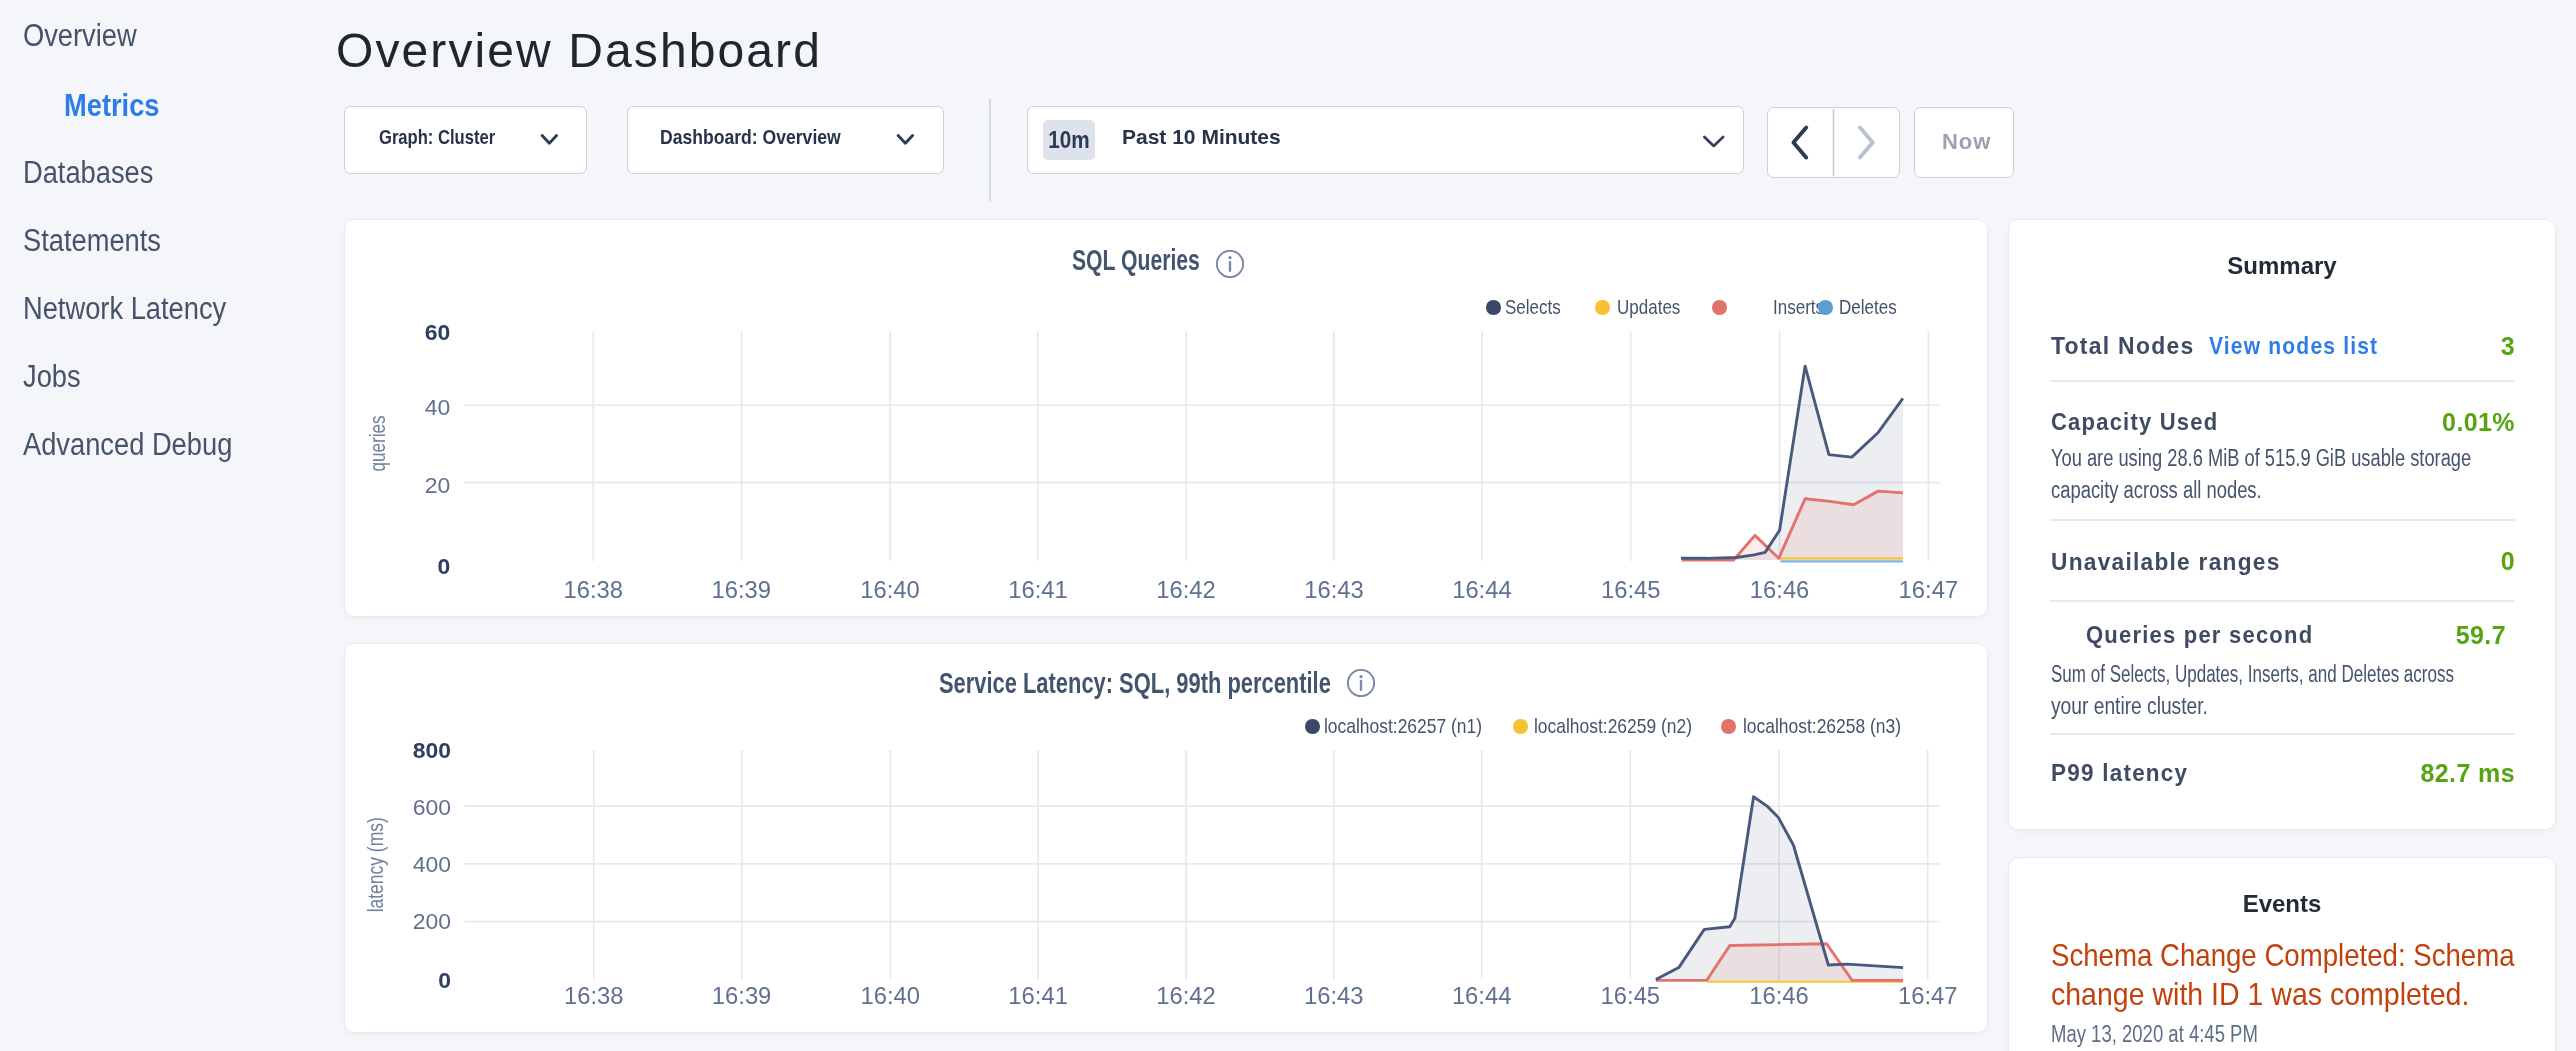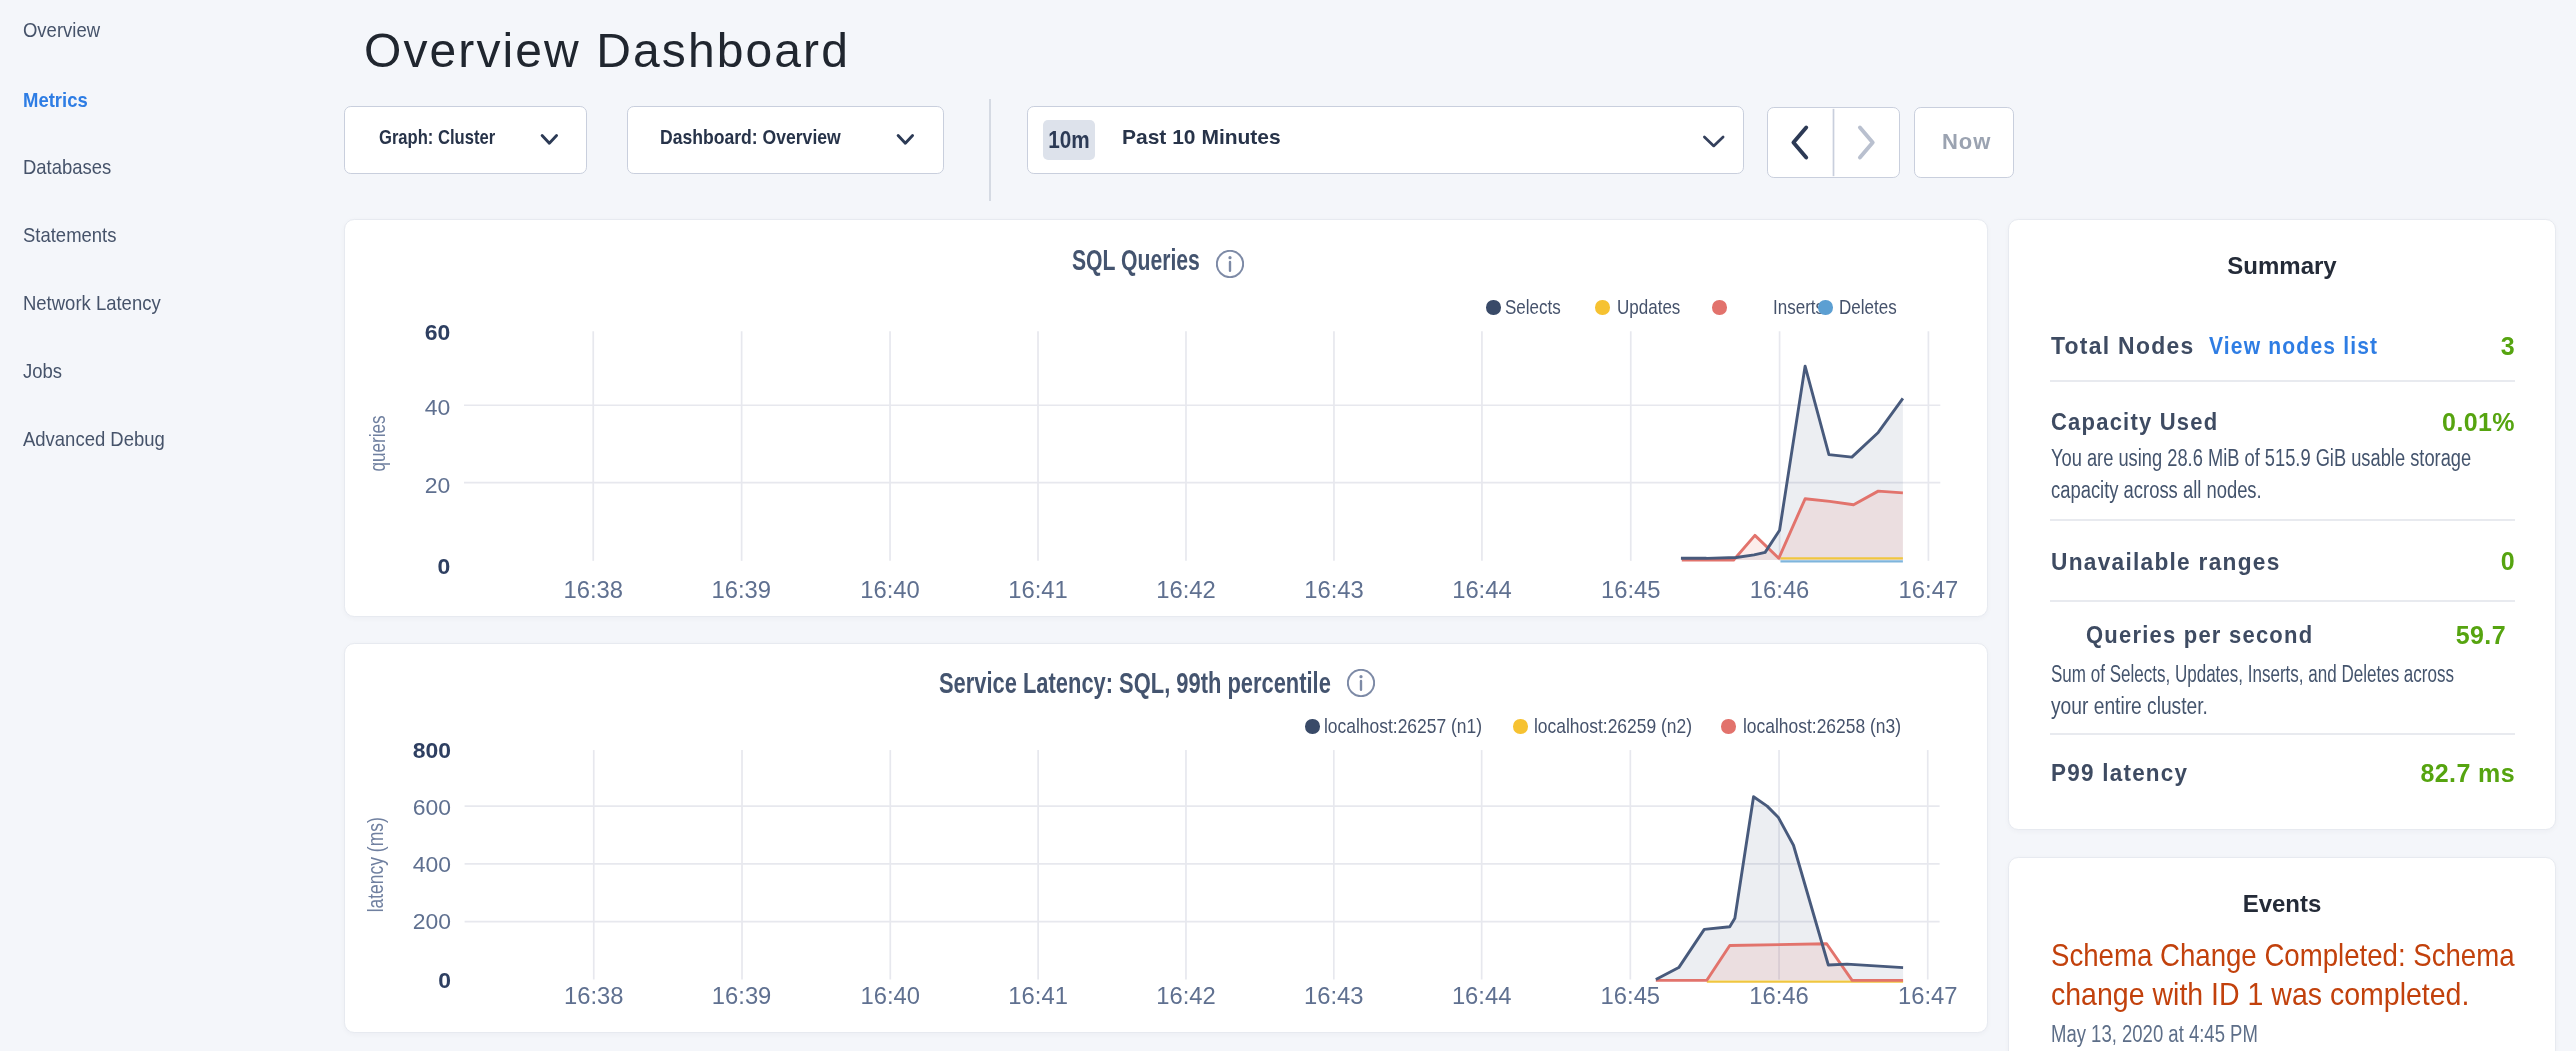--- a/index.html
+++ b/index.html
@@ -1,43 +1,43 @@
 <!DOCTYPE html>
 <html style="font-size:13.6px"><head>
 <meta charset="utf-8">
 <style>
   * { margin:0; padding:0; box-sizing:border-box; }
   html,body { width:2576px; height:1051px; overflow:hidden; }
   body { background:#f4f6fa; font-family:"Liberation Sans", sans-serif; position:relative; }
   .abs { position:absolute; }
   .sq { display:inline-block; transform-origin:0 50%; white-space:nowrap; }
   .card { position:absolute; background:#fff; border:1.7px solid #e7eaf0; border-radius:10.2px; box-shadow:0 1.7px 5.1px rgba(30,40,60,0.03); }
-  .nav { position:absolute; left:23px; font-size:21px; color:#46536a; }
+  .nav { position:absolute; left:23px; font-size:31px; color:#46536a; }
   .btn { position:absolute; background:#fff; border:1.7px solid #c9cfdd; border-radius:6.8px; }
   .btnlabel { position:absolute; font-size:21px; font-weight:bold; color:#273349; white-space:nowrap; }
   .sumlabel { position:absolute; font-size:23.4px; font-weight:bold; color:#3e4b62; letter-spacing:1.3px; white-space:nowrap; }
   .green { position:absolute; color:#56a410; font-weight:bold; font-size:25px; letter-spacing:0.4px; white-space:nowrap; }
   .subtext { position:absolute; font-size:23px; color:#44546d; line-height:35px; }
   .divider { position:absolute; height:1.7px; background:#e8eaef; left:2050px; width:465px; }
   .ldot { position:absolute; width:14.5px; height:14.5px; border-radius:50%; }
   .ltext { position:absolute; font-size:21px; color:#45526b; white-space:nowrap; }
   .ctitle { position:absolute; font-size:29px; font-weight:bold; color:#44546f; white-space:nowrap; }
 </style>
 </head>
 <body>
 
 <div class="nav" style="top:18px;"><span class="sq" style="transform:scaleX(0.88);">Overview</span></div>
-<div class="nav" style="top:88px; color:#2e7de4; font-weight:bold;"><span class="sq" style="transform:scaleX(0.88);">Metrics</span></div>
+<div class="nav" style="top:88px; color:#2e7de4; font-weight:bold;margin-left:41px;"><span class="sq" style="transform:scaleX(0.88);">Metrics</span></div>
 <div class="nav" style="top:155px;"><span class="sq" style="transform:scaleX(0.88);">Databases</span></div>
 <div class="nav" style="top:223px;"><span class="sq" style="transform:scaleX(0.88);">Statements</span></div>
 <div class="nav" style="top:291px;"><span class="sq" style="transform:scaleX(0.88);">Network Latency</span></div>
 <div class="nav" style="top:359px;"><span class="sq" style="transform:scaleX(0.88);">Jobs</span></div>
 <div class="nav" style="top:427px;"><span class="sq" style="transform:scaleX(0.88);">Advanced Debug</span></div>
 
-<div class="abs" style="left:364px; top:23px; font-size:48px; color:#20262f; letter-spacing:2.1px; white-space:nowrap;">Overview Dashboard</div>
+<div class="abs" style="left:336px; top:23px; font-size:48px; color:#20262f; letter-spacing:2.1px; white-space:nowrap;">Overview Dashboard</div>
 
 <div class="btn" style="left:344px; top:106px; width:243px; height:68px;"></div>
 <div class="btnlabel" style="left:379px; top:125px;"><span class="sq" style="transform:scaleX(0.79);">Graph: Cluster</span></div>
 <svg class="abs" style="left:540px; top:133px;" width="18.7" height="13.6" viewBox="0 0 22 16">
     <polyline points="2.5,3 11,12 19.5,3" fill="none" stroke="#2c3a55" stroke-width="3.4" stroke-linecap="round" stroke-linejoin="round"></polyline>
   </svg>
 
 <div class="btn" style="left:627px; top:106px; width:317px; height:68px;"></div>
 <div class="btnlabel" style="left:660px; top:125px;"><span class="sq" style="transform:scaleX(0.837);">Dashboard: Overview</span></div>
 <svg class="abs" style="left:896px; top:133px;" width="18.7" height="13.6" viewBox="0 0 22 16">

